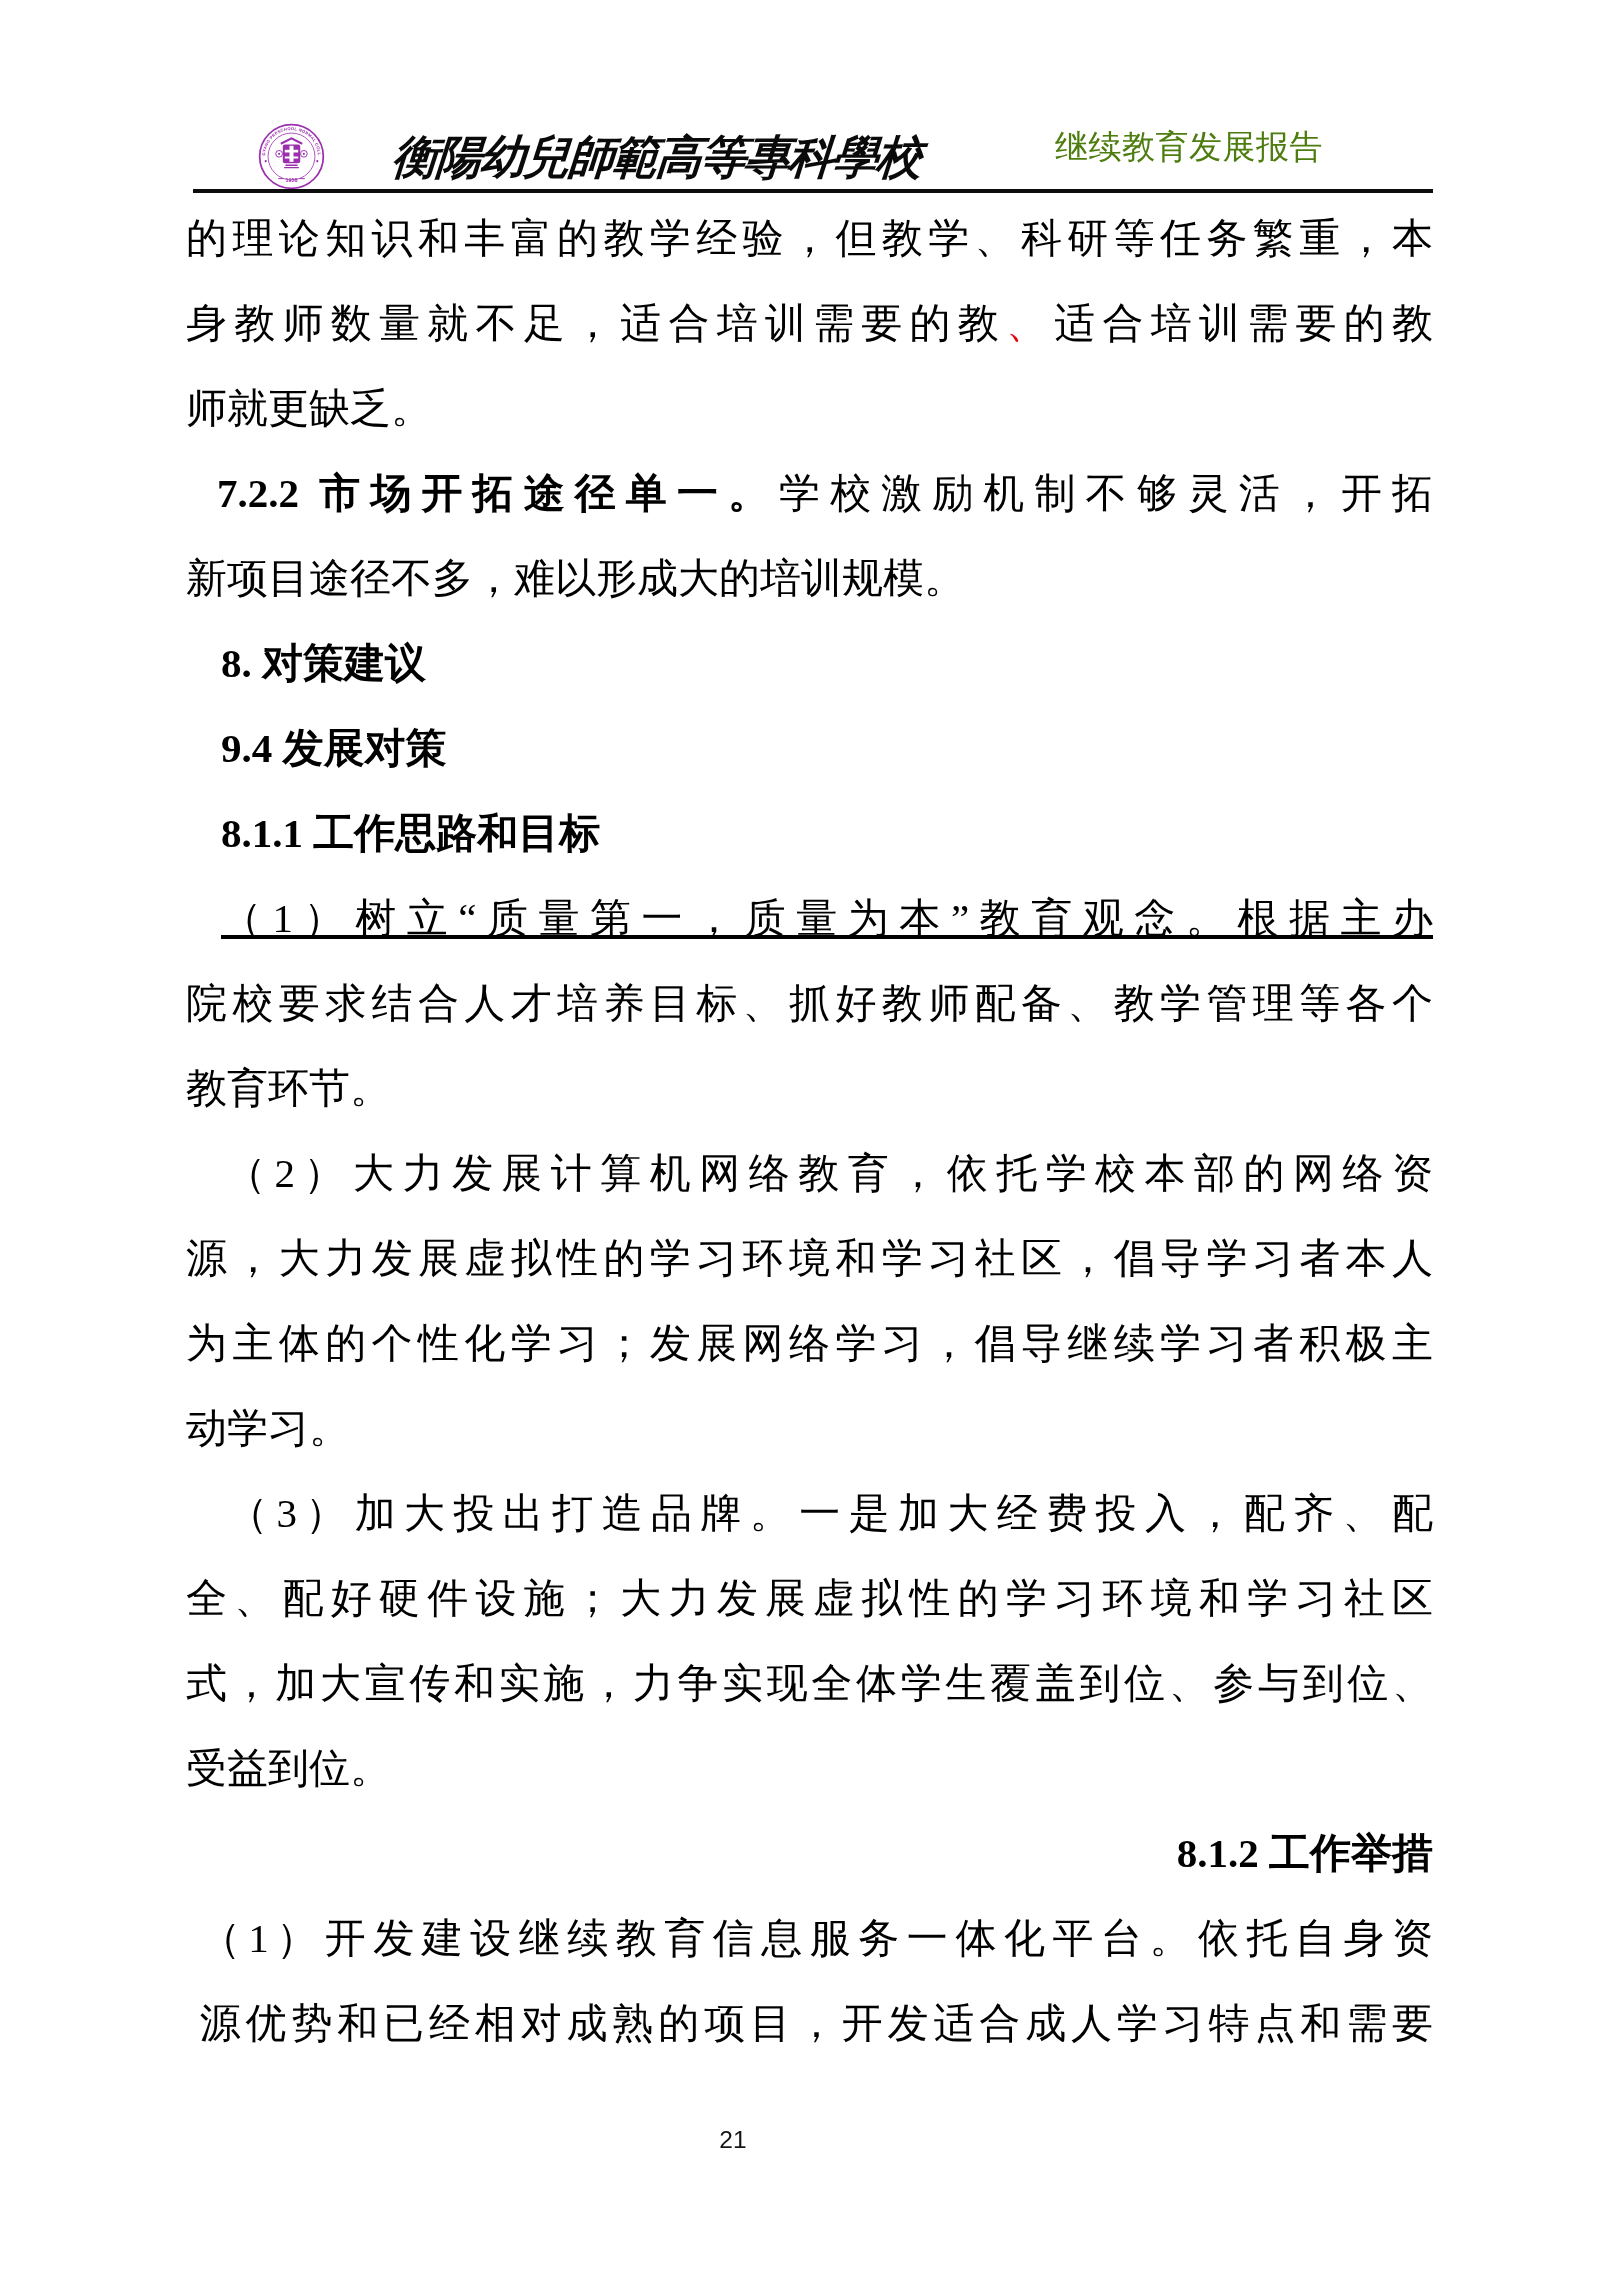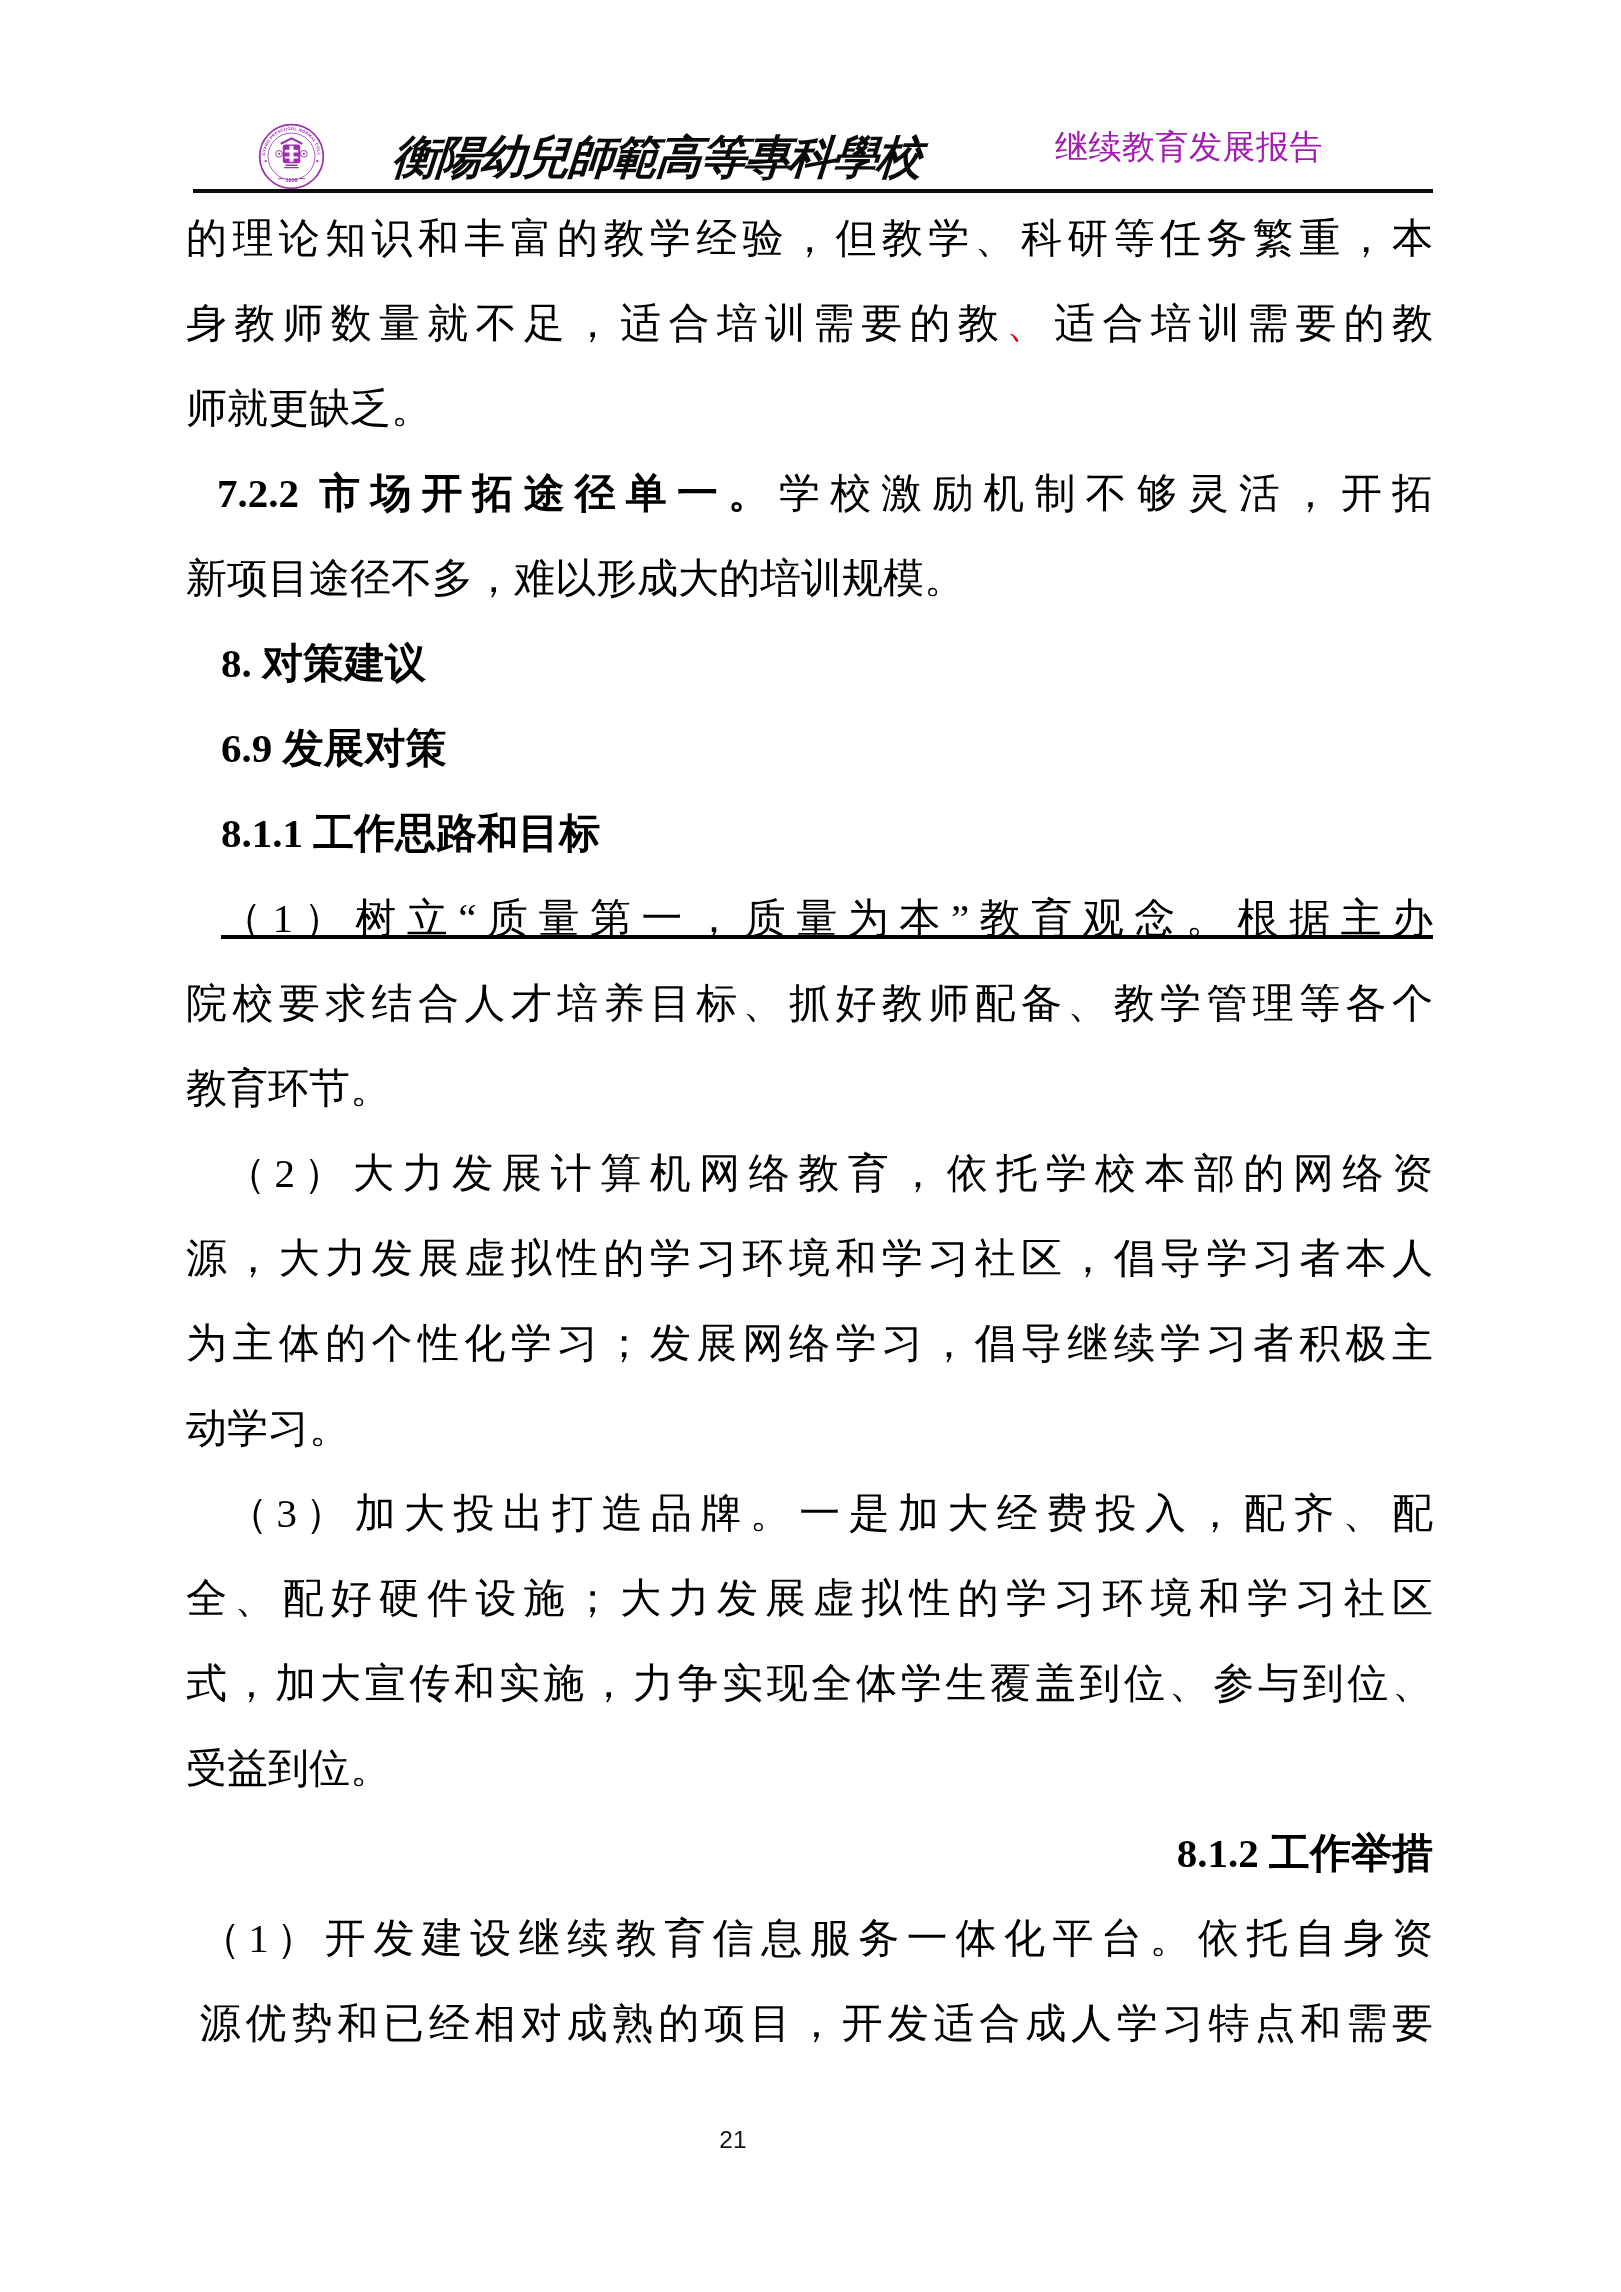--- a/index.html
+++ b/index.html
@@ -17,21 +17,21 @@
   }
   .school-name{
     position:absolute;left:392px;top:127px;
     font-size:46px;line-height:61px;font-weight:700;font-style:italic;
     letter-spacing:-2px;transform:skewX(-4deg);
     white-space:nowrap;color:#0a0a0a;
   }
   .report-title{
     position:absolute;left:1055px;top:128px;
     font-size:33px;line-height:39px;letter-spacing:0.5px;
-    white-space:nowrap;color:#a21caf;
+    white-space:nowrap;color:#4d7c0f;
   }
   .header-rule{
     position:absolute;left:193px;top:189px;width:1240px;height:3.9px;
     background:#0d0d0d;
   }
   
   .doc-body{
     position:absolute;left:186px;top:196px;width:1247px;
     font-size:41px;
   }
@@ -91,21 +91,21 @@
 
   <div class="header-rule"></div>
 
   <div class="doc-body">
       <div class="line just"><span>的理论知识和丰富的教学经验，但教学、科研等任务繁重，本</span></div>
       <div class="line just"><span>身教师数量就不足，适合培训需要的教</span><span style="color: rgb(230, 0, 18);">、</span><span>适合培训需要的教</span></div>
       <div class="line"><span>师就更缺乏。</span></div>
       <div class="line just" style="padding-left: 31px;"><span style="font-weight: 700;">7.2.2 市场开拓途径单一。</span><span>学校激励机制不够灵活，开拓</span></div>
       <div class="line"><span>新项目途径不多，难以形成大的培训规模。</span></div>
       <div class="line" style="padding-left: 35px;"><span style="font-weight: 700;">8. 对策建议</span></div>
-      <div class="line" style="padding-left: 35px;"><span style="font-weight: 700;">6.9 发展对策</span></div>
+      <div class="line" style="padding-left: 35px;"><span style="font-weight: 700;">9.4 发展对策</span></div>
       <div class="line" style="padding-left: 35px;"><span style="font-weight: 700;">8.1.1 工作思路和目标</span></div>
       <div class="line just" style="padding-left: 35px; text-decoration: underline;"><span>（1）树立“质量第一，质量为本”教育观念。根据主办</span></div>
       <div class="line just"><span>院校要求结合人才培养目标、抓好教师配备、教学管理等各个</span></div>
       <div class="line"><span>教育环节。</span></div>
       <div class="line just" style="padding-left: 39px;"><span>（2）大力发展计算机网络教育，依托学校本部的网络资</span></div>
       <div class="line just"><span>源，大力发展虚拟性的学习环境和学习社区，倡导学习者本人</span></div>
       <div class="line just"><span>为主体的个性化学习；发展网络学习，倡导继续学习者积极主</span></div>
       <div class="line"><span>动学习。</span></div>
       <div class="line just" style="padding-left: 41px;"><span>（3）加大投出打造品牌。一是加大经费投入，配齐、配</span></div>
       <div class="line just"><span>全、配好硬件设施；大力发展虚拟性的学习环境和学习社区</span></div>

